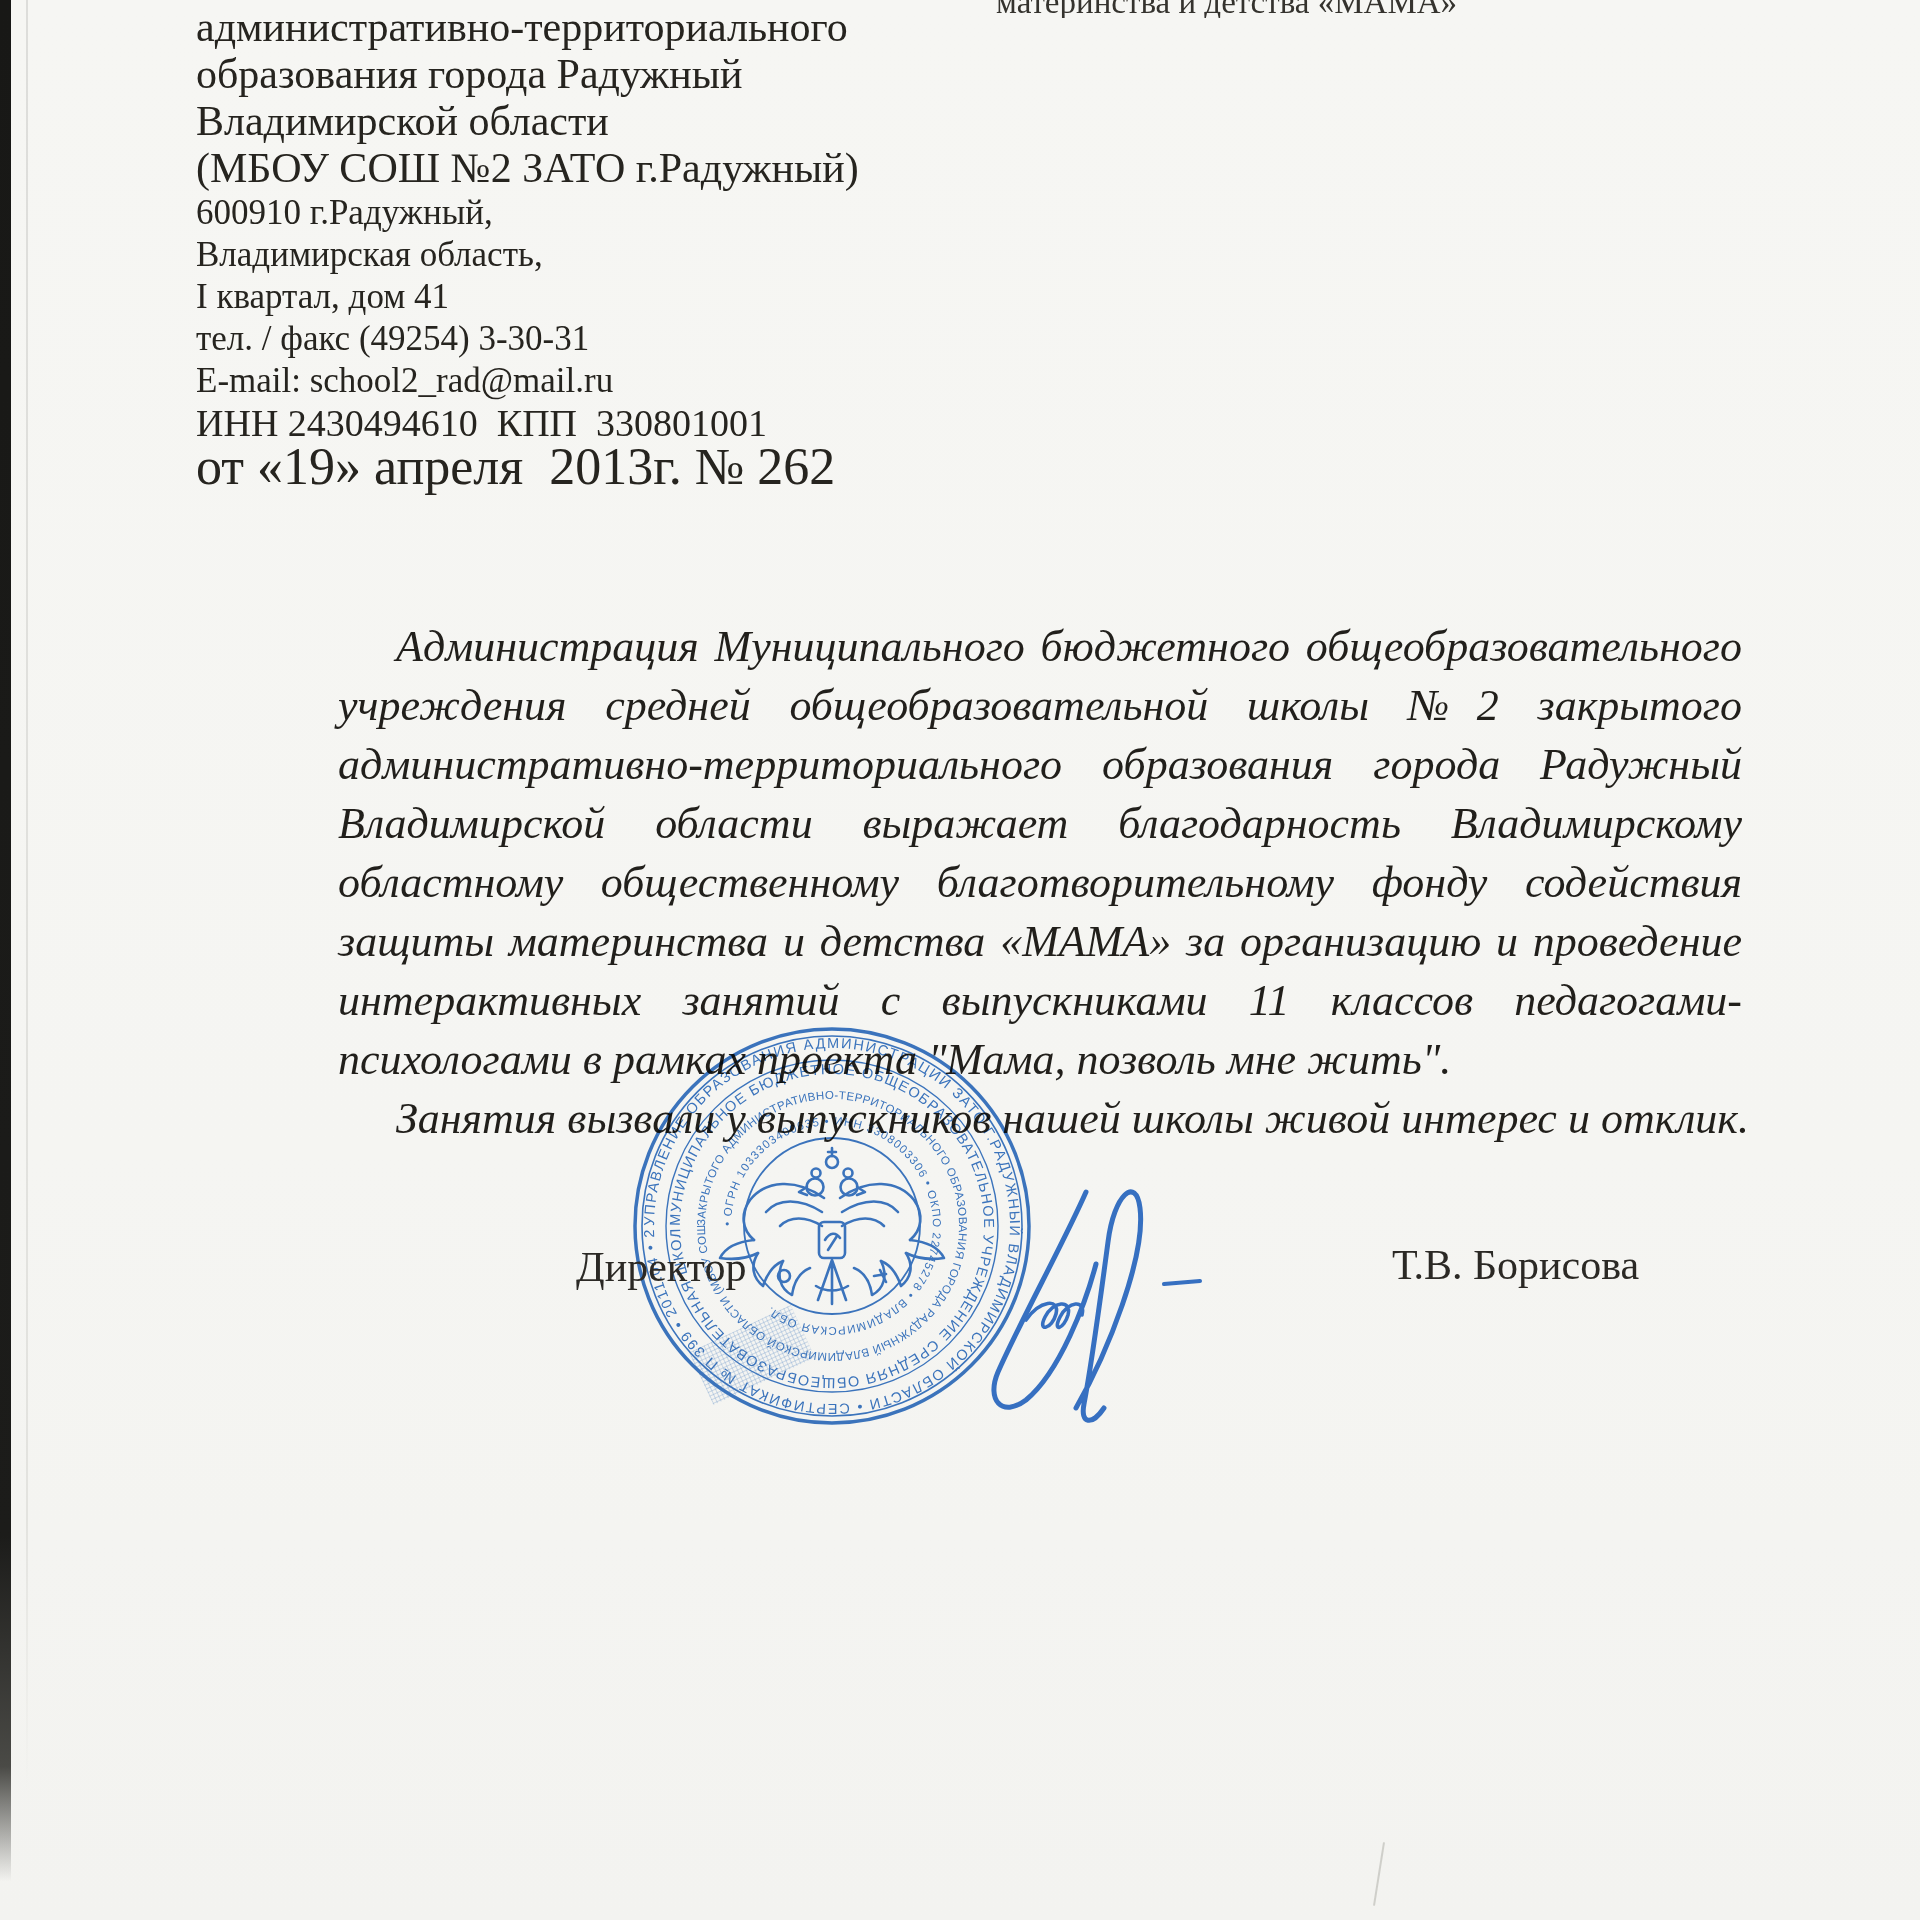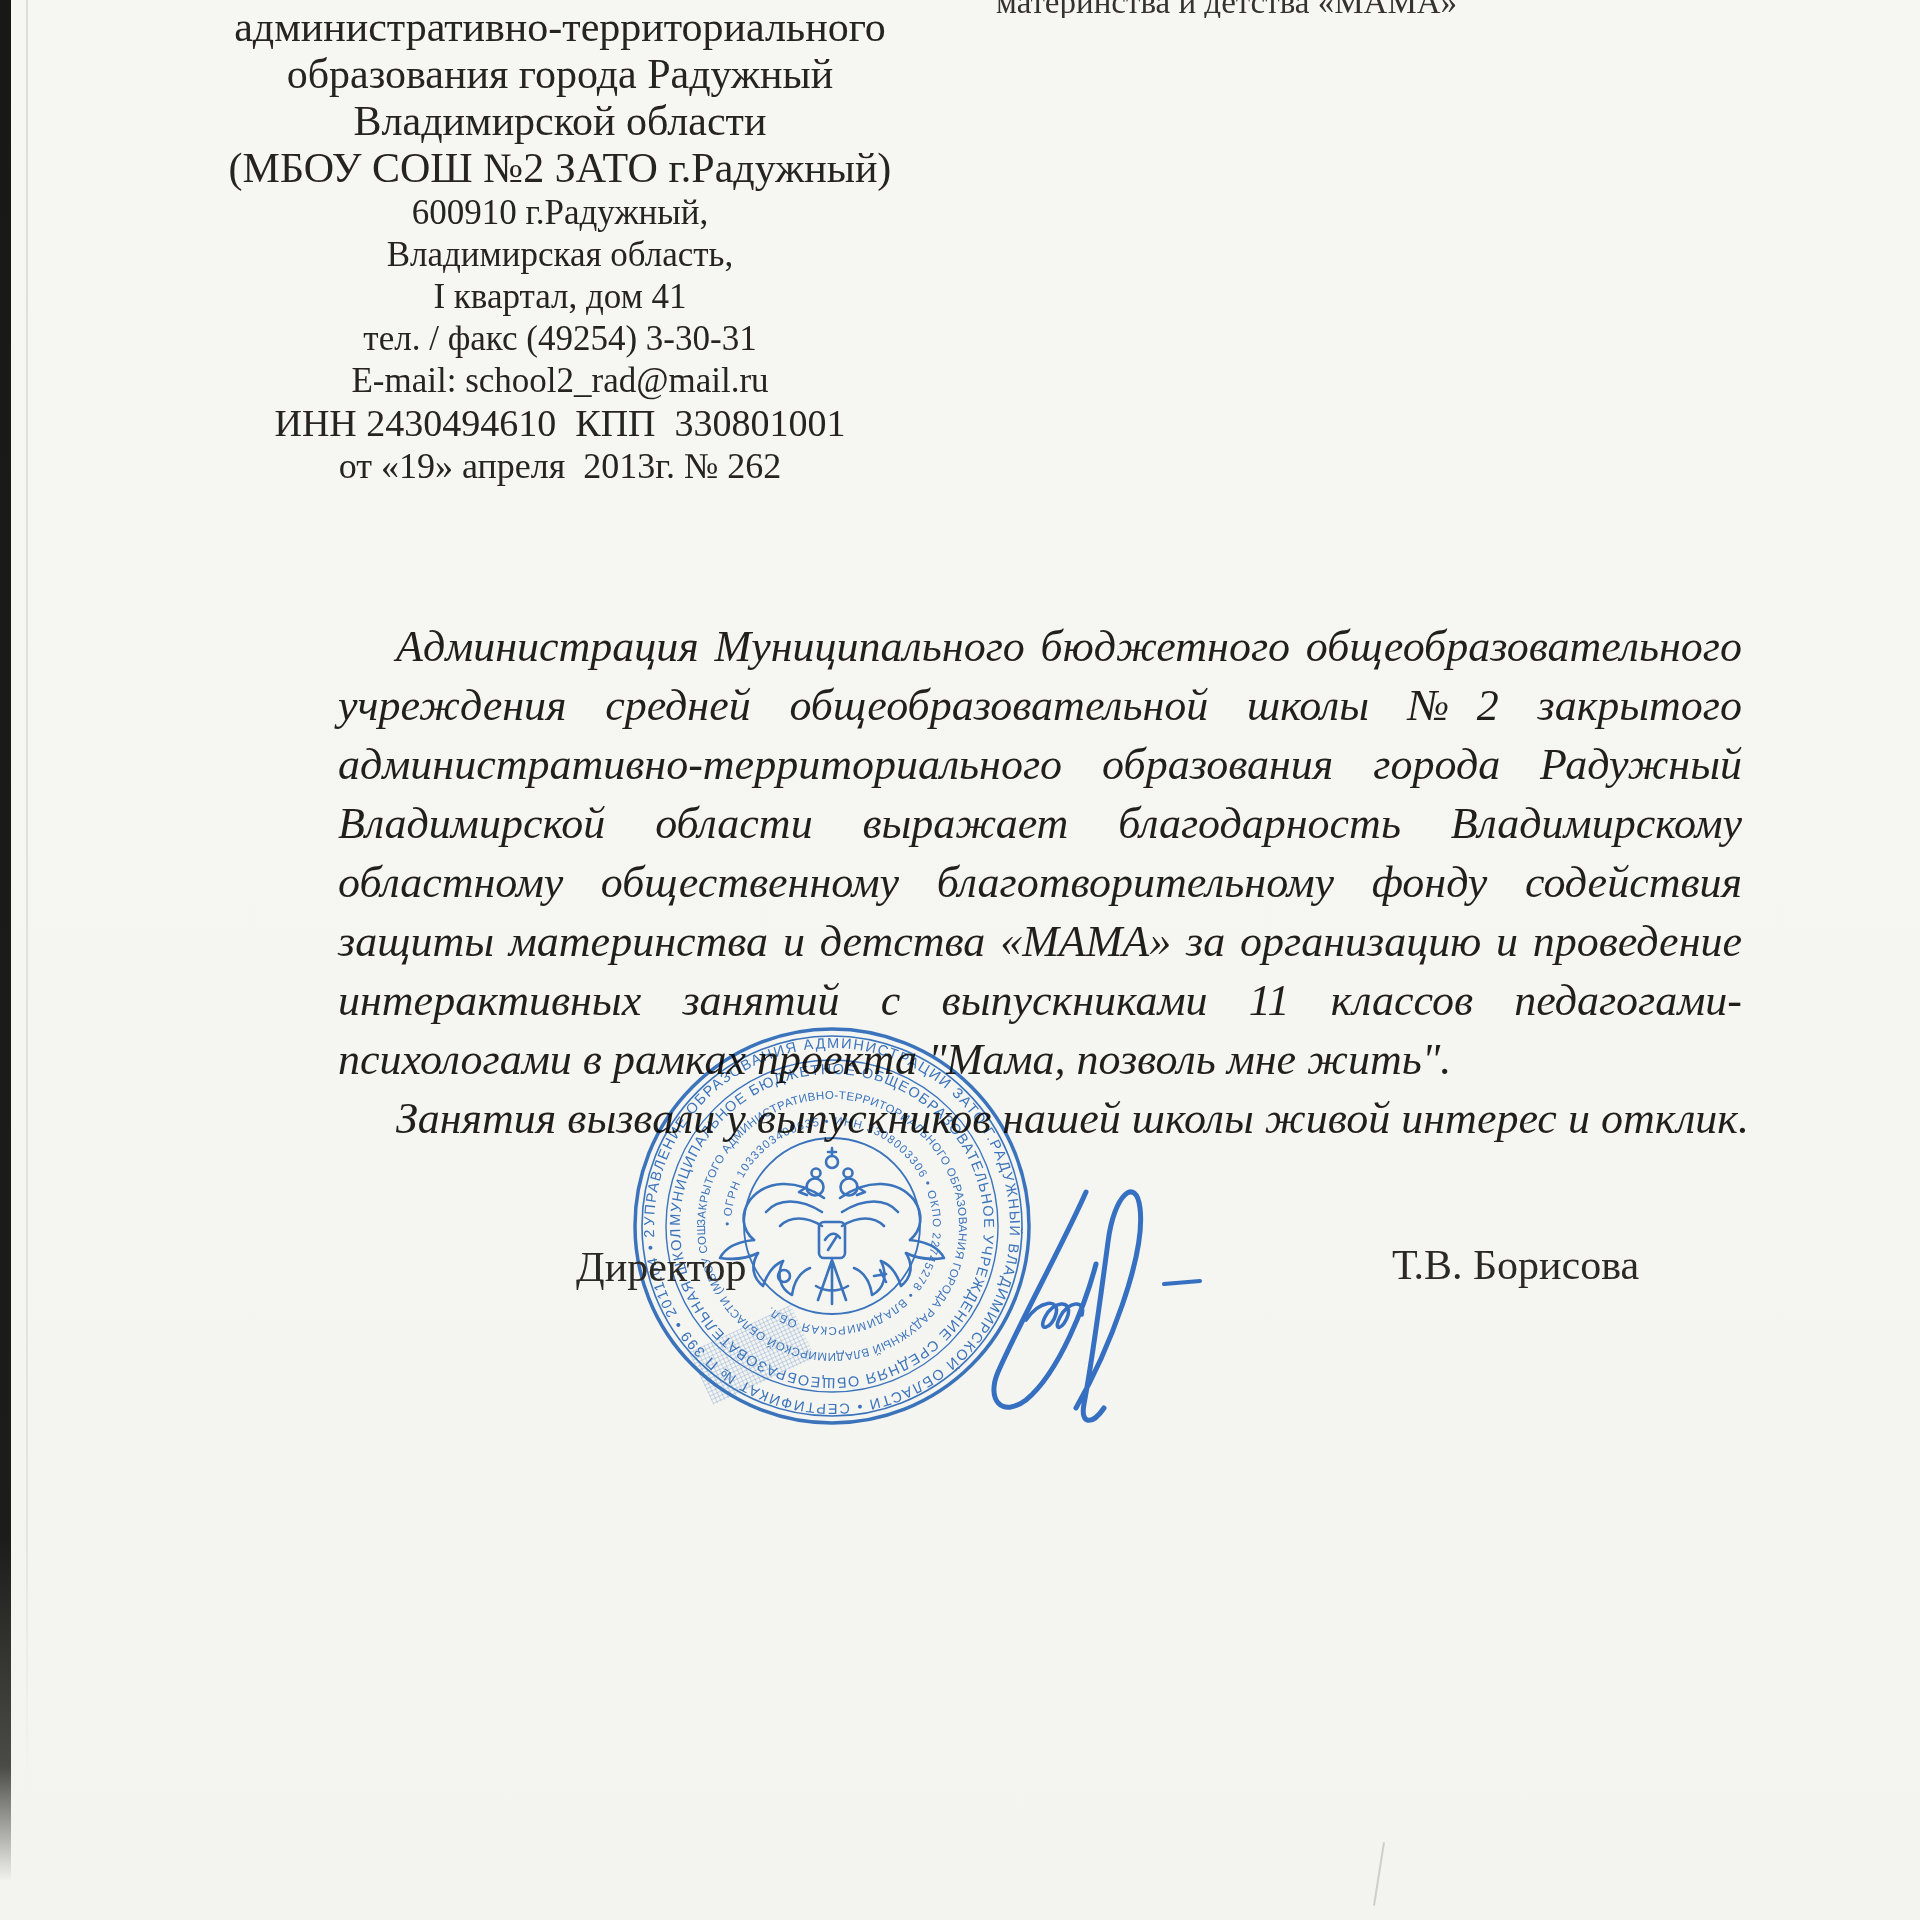--- a/index.html
+++ b/index.html
@@ -9,26 +9,26 @@
         background:linear-gradient(180deg,#f6f6f3 0%,#f5f5f2 60%,#f3f3f0 100%);
         color:#26241f;}
   
   .scan-edge{position:absolute;left:0;top:0;width:11px;height:1920px;
       background:linear-gradient(180deg,#181816 0%,#1c1c1a 80%,#4a4a46 92%,rgba(90,90,86,0) 98%);}
   .scan-edge-line{position:absolute;left:26px;top:0;width:2px;height:1790px;
       background:linear-gradient(180deg,#dddddA 0%,#e3e3df 85%,rgba(227,227,223,0) 100%);}
   .scratch{position:absolute;left:1378px;top:1842px;width:2px;height:64px;
       background:#bcbcb6;opacity:.65;transform:rotate(9deg);}
   
-  .letterhead{position:absolute;left:180px;top:4px;width:760px;text-align:center;}
+  .letterhead{position:absolute;left:196px;top:4px;width:760px;text-align:left;}
   .lh{white-space:pre;}
   .lh-big{font-size:42px;line-height:47px;}
   .lh-mid{font-size:35px;line-height:42px;}
   .lh-num{font-size:38px;line-height:42px;}
-  .lh-date{font-size:36px;line-height:45px;}
+  .lh-date{font-size:52px;line-height:45px;}
   .lh-ref{font-size:40px;line-height:47px;}
   
   .addressee-clip{position:absolute;left:996px;top:0;width:470px;height:18px;overflow:hidden;}
   .addressee-clip span{display:block;margin-top:-16px;font-size:33px;white-space:pre;color:#35332e;}
   
   .body-text{position:absolute;left:338px;top:617px;width:1404px;font-size:44px;color:#211f1b;font-style:italic;}
   .bl{line-height:59px;white-space:pre;}
   .bl-just{white-space:normal;text-align:justify;text-align-last:justify;}
   .indent{text-indent:58px;}
   

